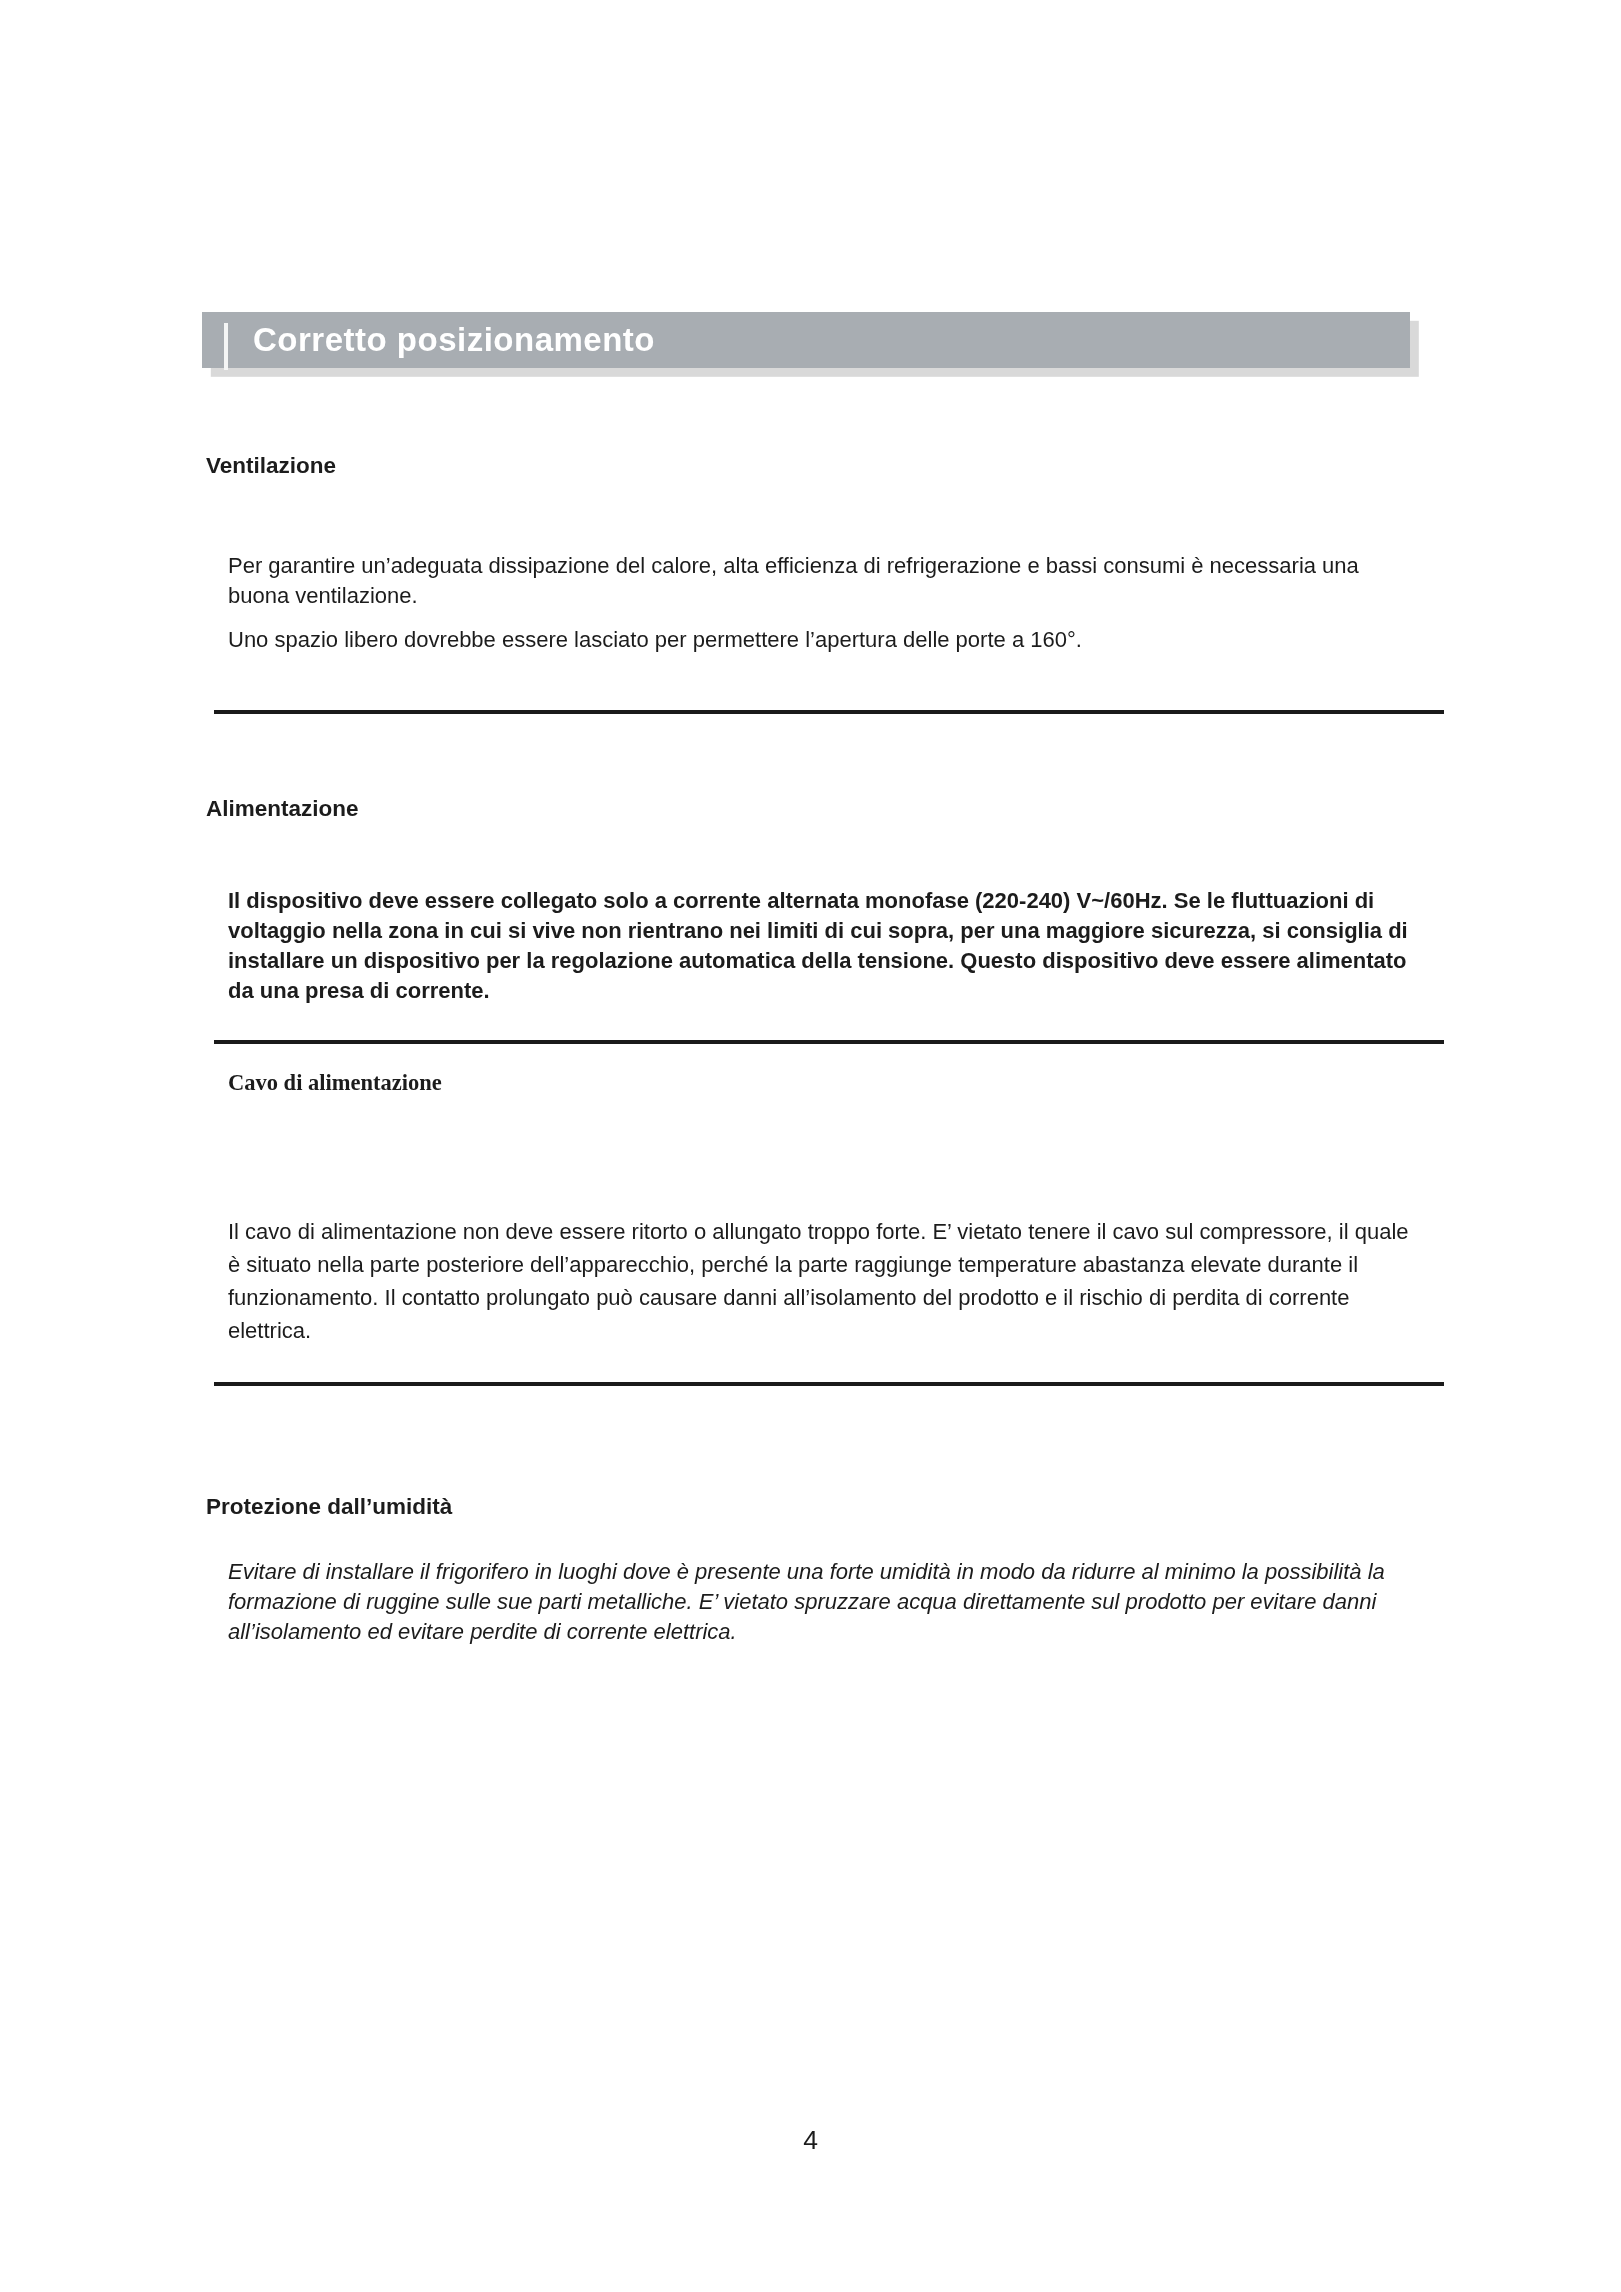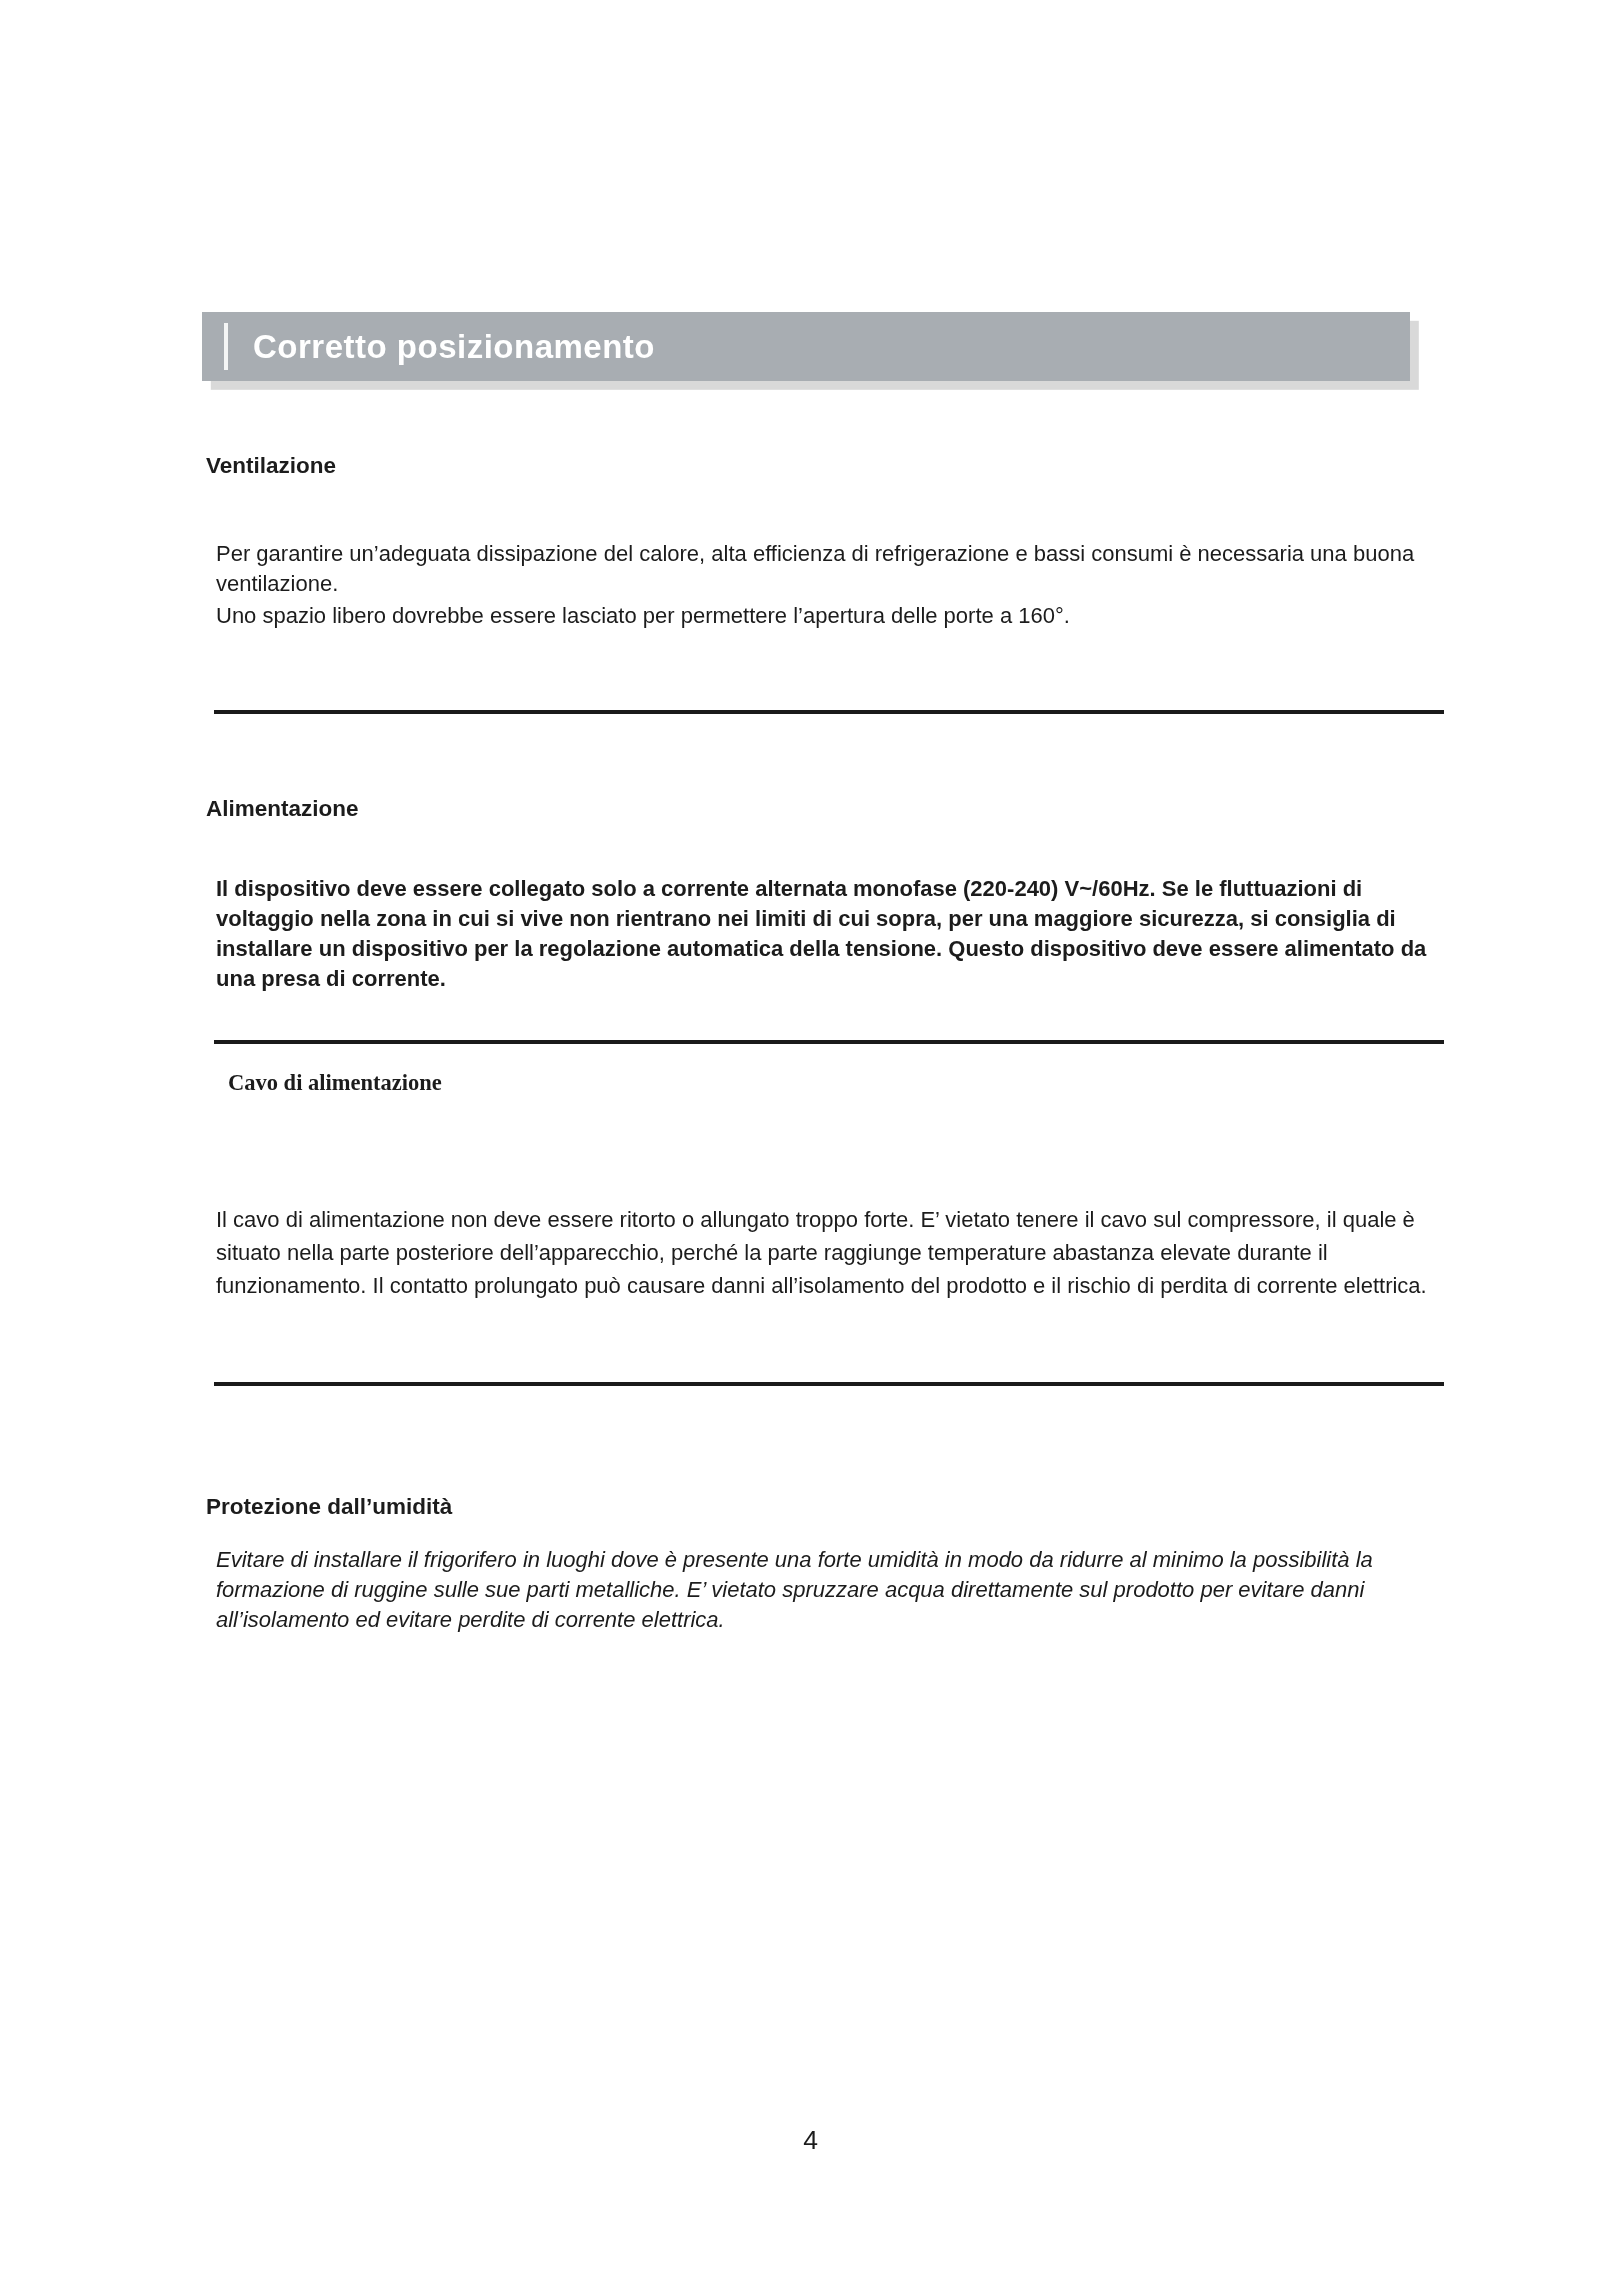--- a/index.html
+++ b/index.html
@@ -17,21 +17,21 @@
     color: #1c1c1c;
     overflow: hidden;
   }
 
   
   .title-bar {
     position: absolute;
     left: 202px;
     top: 312px;
     width: 1208px;
-    height: 69px;
+    height: 56px;
     background: #a8adb2;
     box-shadow: 8.8px 8.8px 0 #d9d9d9;
     display: flex;
     align-items: center;
   }
   .title-stripe {
     position: absolute;
     left: 21.6px;
     top: 10.8px;
     width: 4.9px;
@@ -62,21 +62,21 @@
 
   
   .para {
     position: absolute;
     left: 214px;
     width: 1223px;
     font-size: 22px;
     line-height: 30px;
     color: #1c1c1c;
   }
-  .para p { margin: 2px; }
+  .para p { margin: 14px; }
   .p-vent { top: 537px; }
   .p-alim { top: 872px; font-weight: bold; }
   .p-cavo { top: 1201px; line-height: 33px; }
   .p-prot { top: 1543px; font-style: italic; }
 
   
   .rule {
     position: absolute;
     left: 214px;
     width: 1230px;

